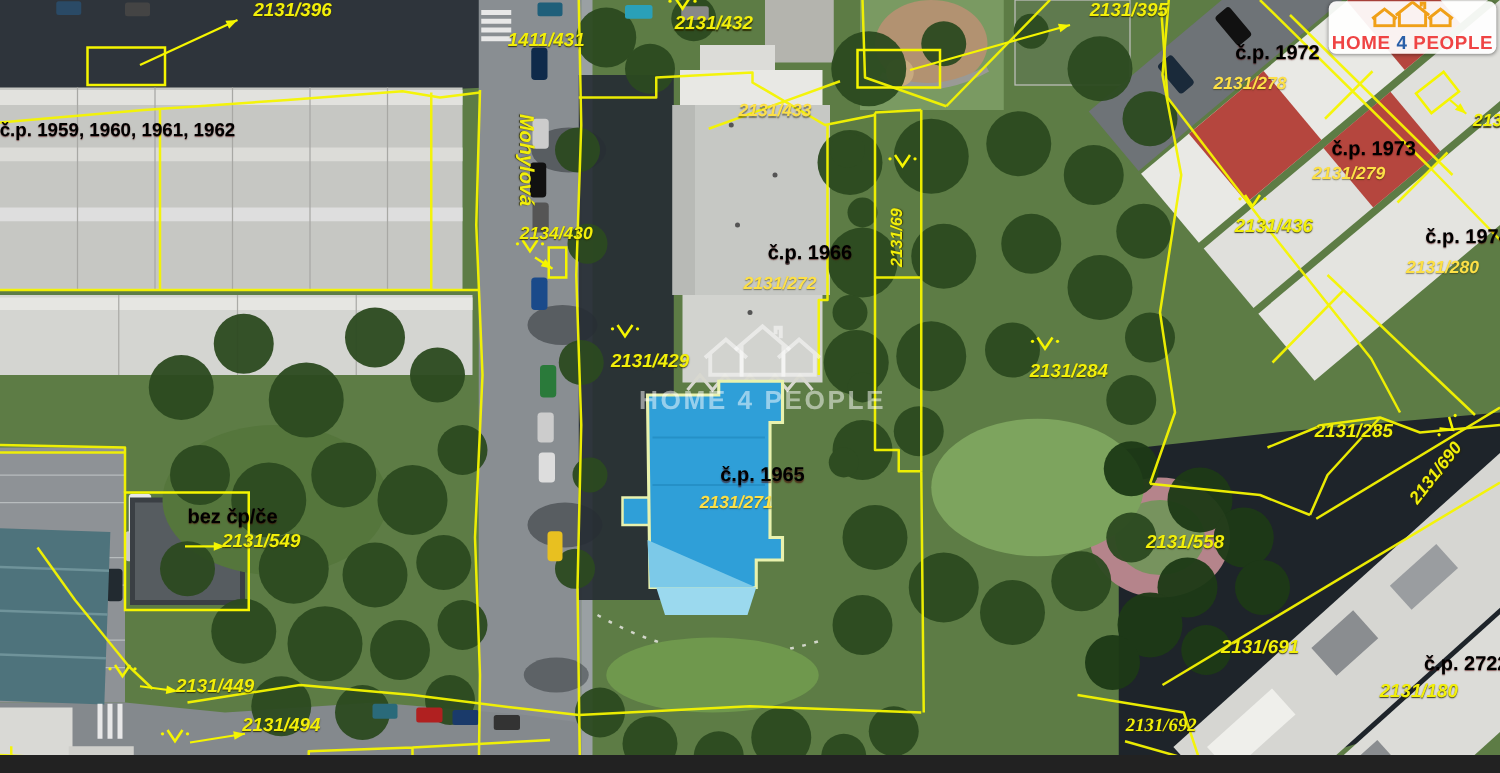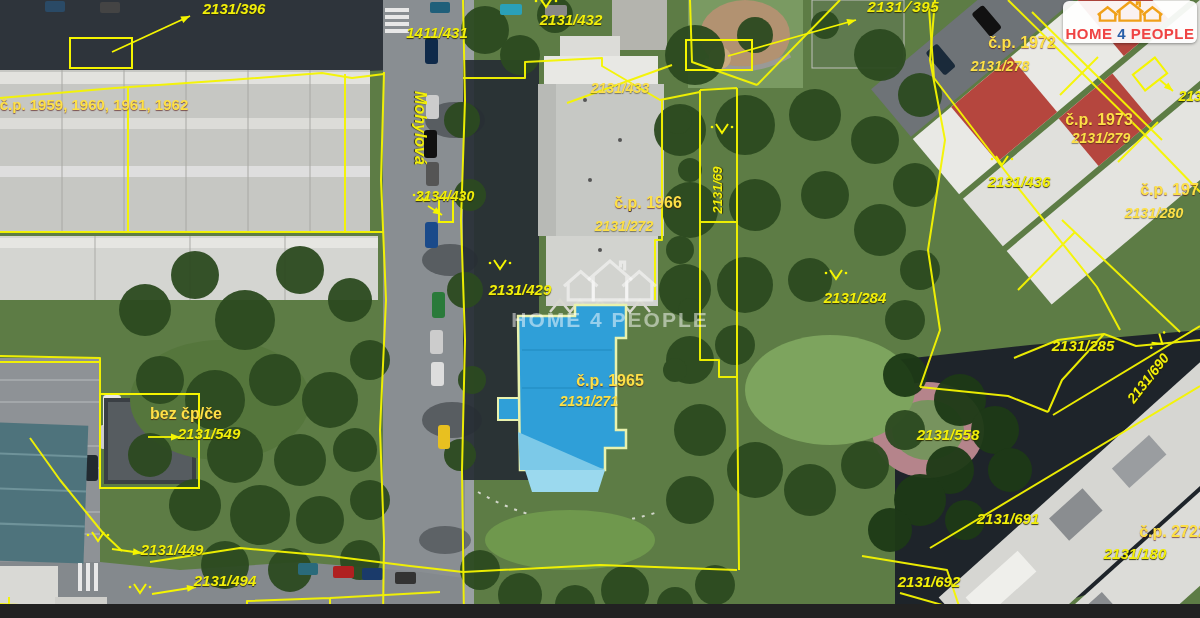--- a/index.html
+++ b/index.html
@@ -3,21 +3,21 @@
 <meta charset="utf-8">
 <style>
   html,body{margin:0;padding:0;background:#222;}
   #map{position:relative;width:1200px;height:604px;overflow:hidden;
        font-family:"Liberation Sans",sans-serif;background:#5d7c45;}
   #terrain{position:absolute;left:0;top:0;}
   #labels{position:absolute;left:0;top:0;width:1200px;height:618px;pointer-events:none;}
   .lbl{position:absolute;white-space:nowrap;font-weight:bold;line-height:1;}
   .lbl.y{color:#f2ef0a;font-style:italic;text-shadow:0 1px 1px rgba(40,40,0,.9);}
   .lbl.o{color:#fde047;font-style:italic;text-shadow:0 1px 1px rgba(40,40,0,.5);}
-  .lbl.r{color:#fde047;text-shadow:0 1px 1px rgba(70,0,0,.6);}
+  .lbl.r{color:#000000;text-shadow:0 1px 1px rgba(70,0,0,.6);}
   #logo{position:absolute;left:1063px;top:1px;width:134px;height:42px;
         background:rgba(255,255,255,.93);border-radius:6px;box-shadow:0 1px 3px rgba(0,0,0,.4);
         text-align:center;}
   #logo .words{font-size:15px;font-weight:bold;letter-spacing:.5px;margin-top:-1px;}
   #logo .red{color:#ef4444;} #logo .blue{color:#2a5fa8;}
   #wm{position:absolute;left:500px;top:258px;width:220px;text-align:center;pointer-events:none;}
   #wm .wtext{font-size:21px;font-weight:bold;letter-spacing:2px;color:rgba(255,255,255,.5);}
 </style>
 </head>
 <body>
@@ -337,42 +337,42 @@
         <rect x="70" y="38" width="62" height="30" stroke="#f5f500" stroke-width="2" fill="none" transform=""></rect>
         <rect x="686" y="40" width="66" height="30" stroke="#f5f500" stroke-width="2" fill="none" transform=""></rect>
         <rect x="439" y="198" width="14" height="24" stroke="#f5f500" stroke-width="2" fill="none" transform=""></rect>
         <rect x="1136" y="64" width="28" height="20" stroke="#f5f500" stroke-width="2" fill="none" transform="rotate(-38 1150 74)"></rect>
         <rect x="100" y="394" width="99" height="94" stroke="#f5f500" stroke-width="2" fill="none" transform=""></rect>
       </g>
 </svg>
 
 <div id="labels">
       <div class="lbl y" style="left: 234px; top: 8px; font-size: 15px; transform: translate(-50%, -50%);">2131/396</div>
-      <div class="lbl y" style="left: 903px; top: 8px; font-size: 15px; transform: translate(-50%, -50%); font-family: Liberation Mono, monospace;">2131/395</div>
+      <div class="lbl y" style="left: 903px; top: 8px; font-size: 15px; transform: translate(-50%, -50%);">2131/395</div>
       <div class="lbl y" style="left: 437px; top: 32px; font-size: 15px; transform: translate(-50%, -50%);">1411/431</div>
       <div class="lbl y" style="left: 571px; top: 19px; font-size: 15px; transform: translate(-50%, -50%);">2131/432</div>
       <div class="lbl o" style="left: 620px; top: 88px; font-size: 14px; transform: translate(-50%, -50%);">2131/433</div>
-      <div class="lbl y" style="left: 445px; top: 196px; font-size: 14px; transform: translate(-50%, -50%);">2134/430</div>
+      <div class="lbl y" style="left: 445px; top: 186px; font-size: 14px; transform: translate(-50%, -50%);">2134/430</div>
       <div class="lbl y" style="left: 520px; top: 289px; font-size: 15px; transform: translate(-50%, -50%);">2131/429</div>
       <div class="lbl o" style="left: 624px; top: 226px; font-size: 14px; transform: translate(-50%, -50%);">2131/272</div>
       <div class="lbl o" style="left: 589px; top: 401px; font-size: 14px; transform: translate(-50%, -50%);">2131/271</div>
       <div class="lbl y" style="left: 855px; top: 297px; font-size: 15px; transform: translate(-50%, -50%); text-align: right;">2131/284</div>
       <div class="lbl y" style="left: 717px; top: 190px; font-size: 13px; transform: translate(-50%, -50%) rotate(-90deg);">2131/69</div>
       <div class="lbl o" style="left: 1000px; top: 66px; font-size: 14px; transform: translate(-50%, -50%);">2131/278</div>
-      <div class="lbl o" style="left: 1079px; top: 138px; font-size: 14px; transform: translate(-50%, -50%); margin-left: 22px;">2131/279</div>
+      <div class="lbl o" style="left: 1079px; top: 138px; font-size: 14px; transform: translate(-50%, -50%);">2131/279</div>
       <div class="lbl o" style="left: 1154px; top: 213px; font-size: 14px; transform: translate(-50%, -50%);">2131/280</div>
       <div class="lbl y" style="left: 1019px; top: 181px; font-size: 15px; transform: translate(-50%, -50%);">2131/436</div>
       <div class="lbl y" style="left: 1083px; top: 345px; font-size: 15px; transform: translate(-50%, -50%);">2131/285</div>
       <div class="lbl y" style="left: 1148px; top: 378px; font-size: 14px; transform: translate(-50%, -50%) rotate(-52deg);">2131/690</div>
       <div class="lbl y" style="left: 209px; top: 433px; font-size: 15px; transform: translate(-50%, -50%);">2131/549</div>
       <div class="lbl y" style="left: 172px; top: 549px; font-size: 15px; transform: translate(-50%, -50%);">2131/449</div>
       <div class="lbl y" style="left: 225px; top: 580px; font-size: 15px; transform: translate(-50%, -50%);">2131/494</div>
       <div class="lbl y" style="left: 948px; top: 434px; font-size: 15px; transform: translate(-50%, -50%);">2131/558</div>
       <div class="lbl y" style="left: 1008px; top: 498px; font-size: 15px; transform: translate(-50%, -50%); margin-top: 20px;">2131/691</div>
-      <div class="lbl y" style="left: 929px; top: 581px; font-size: 15px; transform: translate(-50%, -50%);">2131/692</div>
+      <div class="lbl y" style="left: 929px; top: 581px; font-size: 15px; transform: translate(-50%, -50%); font-family: Liberation Serif, serif;">2131/692</div>
       <div class="lbl y" style="left: 1135px; top: 553px; font-size: 15px; transform: translate(-50%, -50%);">2131/180</div>
       <div class="lbl y" style="left: 1196px; top: 96px; font-size: 14px; transform: translate(-50%, -50%);">2131/</div>
       <div class="lbl y" style="left: 420px; top: 128px; font-size: 16px; transform: translate(-50%, -50%) rotate(90deg);">Mohylová</div>
       <div class="lbl y" style="left: 374px; top: 616px; font-size: 28px; transform: translate(-50%, -50%);">Lužiny</div>
       <div class="lbl r" style="left: 94px; top: 104px; font-size: 15px; transform: translate(-50%, -50%);">č.p. 1959, 1960, 1961, 1962</div>
       <div class="lbl r" style="left: 648px; top: 203px; font-size: 16px; transform: translate(-50%, -50%);">č.p. 1966</div>
       <div class="lbl r" style="left: 610px; top: 381px; font-size: 16px; transform: translate(-50%, -50%);">č.p. 1965</div>
       <div class="lbl r" style="left: 1022px; top: 43px; font-size: 16px; transform: translate(-50%, -50%);">č.p. 1972</div>
       <div class="lbl r" style="left: 1099px; top: 120px; font-size: 16px; transform: translate(-50%, -50%);">č.p. 1973</div>
       <div class="lbl r" style="left: 1174px; top: 190px; font-size: 16px; transform: translate(-50%, -50%);">č.p. 1974</div>

